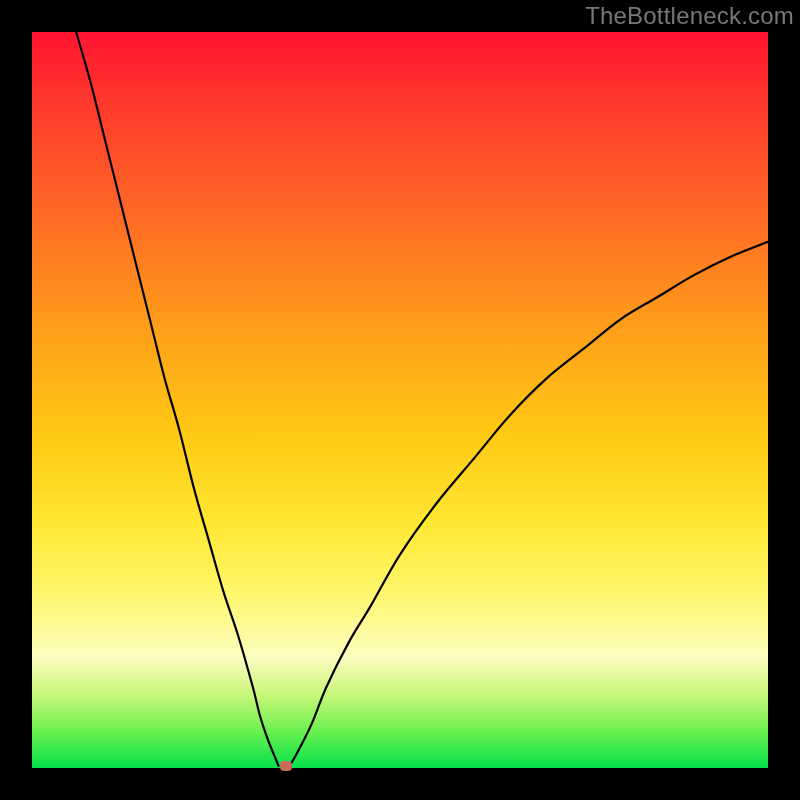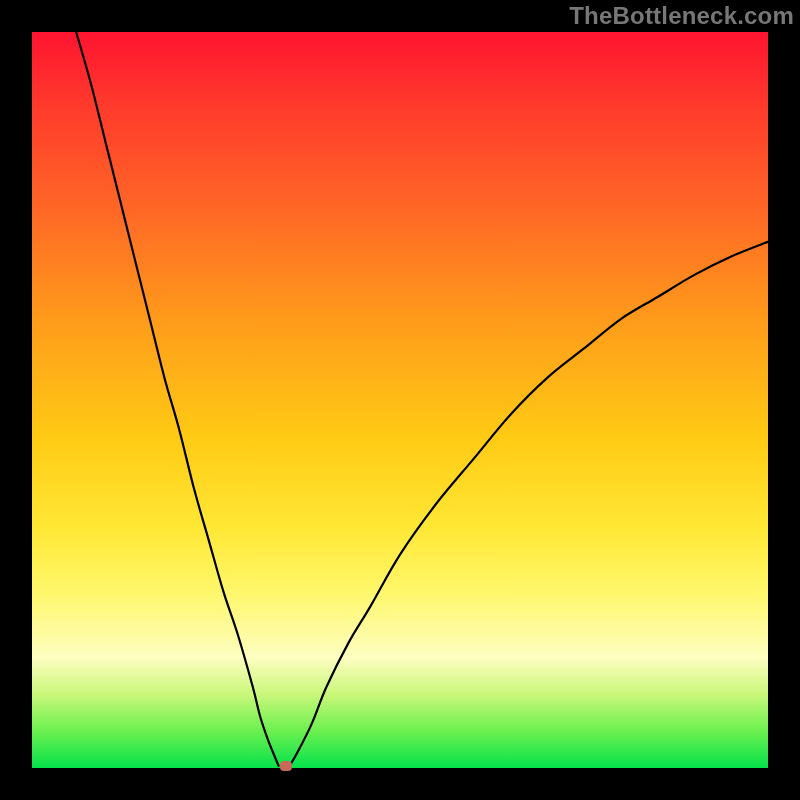--- a/index.html
+++ b/index.html
@@ -45,21 +45,21 @@
     width: 736px;
     height: 736px;
     overflow: visible;
   }
   .watermark {
     position: absolute;
     top: 2px;
     right: 6px;
     font-family: Arial, Helvetica, sans-serif;
     font-size: 24px;
-    font-weight: 700;
+    font-weight: 400;
     color: #777777;
     user-select: none;
     letter-spacing: 0.2px;
   }
   .marker {
     position: absolute;
     width: 12px;
     height: 10px;
     border-radius: 4px;
     background: #c76a5a;

